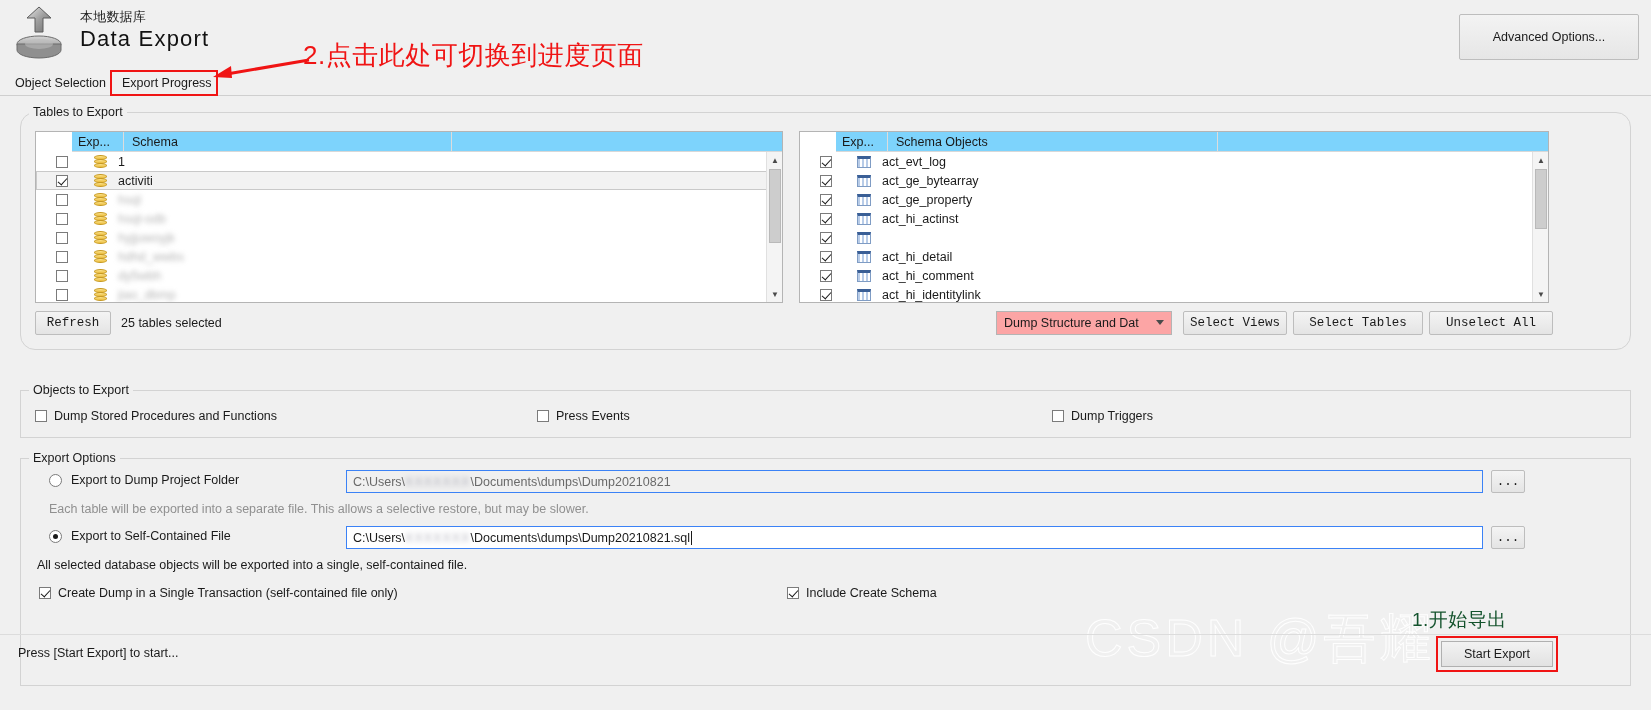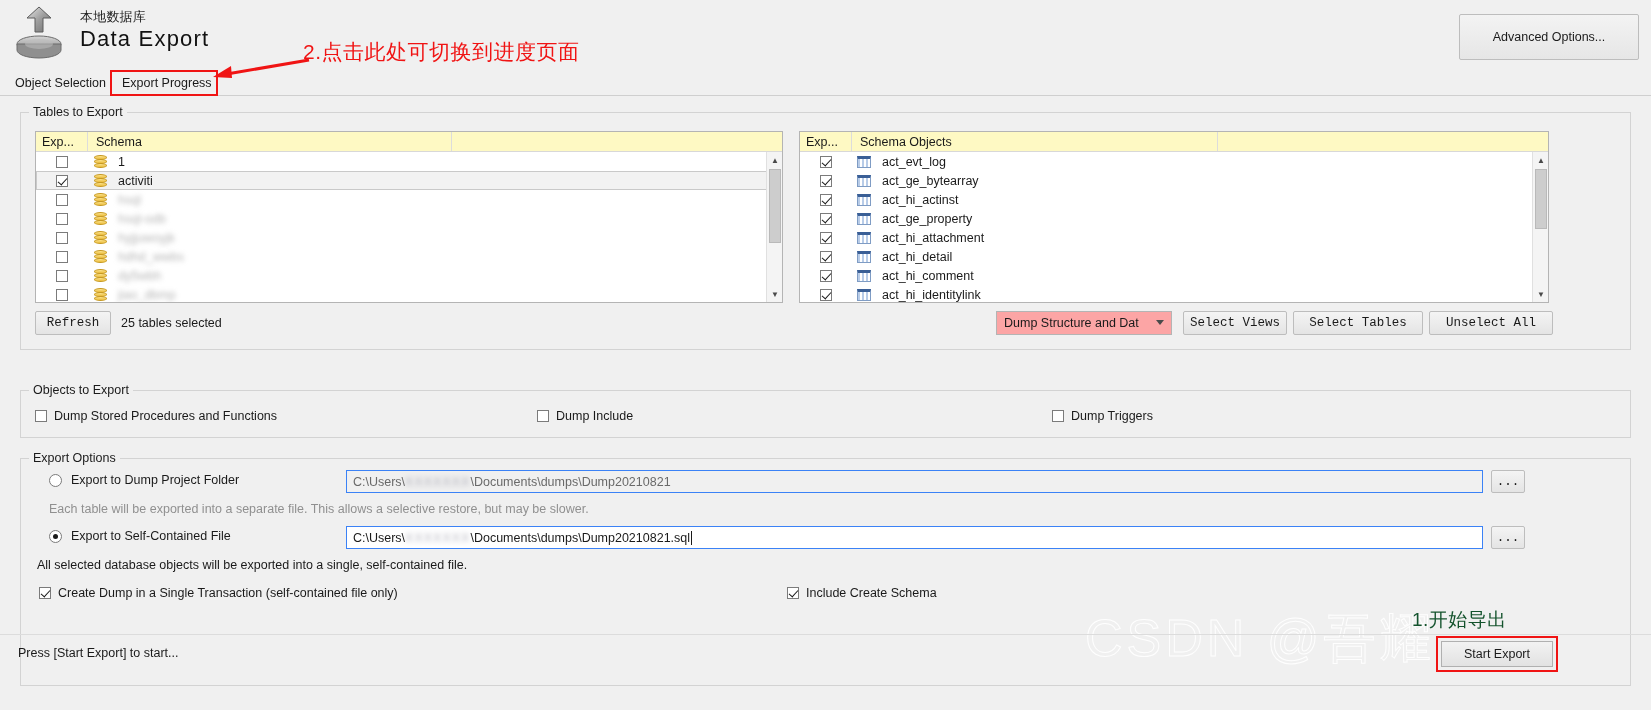--- a/index.html
+++ b/index.html
@@ -57,21 +57,21 @@
     display: flex;
     align-items: center;
     justify-content: center;
     cursor: pointer;
   }
 
   
   .anno-text-2 {
     position: absolute;
     left: 303px; top: 38px;
-    font-size: 21px;
+    font-size: 26px;
     color: #f01414;
     white-space: nowrap;
     letter-spacing: 0.5px;
   }
   .anno-arrow-2 {
     position: absolute;
     left: 205px; top: 58px;
     width: 105px; height: 22px;
   }
   .tab-highlight-box {
@@ -113,40 +113,41 @@
   .group-label {
     position: absolute;
     top: -8px; left: 8px;
     background: #f0f0f0;
     padding: 0 4px;
     font-size: 12.5px;
     color: #1a1a1a;
     white-space: nowrap;
   }
 
-  .group-tables   { left: 20px; top: 112px;  width: 1611px; height: 238px; }
+  .group-tables   { left: 20px; top: 112px;  width: 1611px; height: 238px; border-radius: 15px; }
   .group-objects  { left: 20px; top: 390px;  width: 1611px; height: 48px;  }
   .group-options  { left: 20px; top: 458px;  width: 1611px; height: 228px; }
 
   
   .listpane {
     position: absolute;
     background: #ffffff;
     border: 1px solid #b4b4b4;
   }
   .list-left  { left: 14px; top: 18px; width: 748px; height: 172px; }
   .list-right { left: 778px; top: 18px; width: 750px; height: 172px; }
 
   .list-header {
     display: flex;
     height: 20px;
-    background: #fef9c3;
+    background: #7dd3fc;
     border-bottom: 1px solid #d8d8d8;
     font-size: 12.5px;
     color: #1a1a1a;
+    margin-left: 36px;
   }
   .col-exp {
     width: 52px;
     padding-left: 6px;
     display: flex;
     align-items: center;
     border-right: 1px solid #dcdcdc;
   }
   .col-name {
     flex: 1;
@@ -629,39 +630,38 @@
           </div>
         <div class="label-cell">act_ge_bytearray</div>
       </div>
       <div class="row">
         <div class="cb-cell">
             <span class="cb checked"></span>
           </div>
         <div class="icon-cell">
             <span class="tbl-icon"></span>
           </div>
+        <div class="label-cell">act_ge_property</div>
+      </div>
+      <div class="row">
+        <div class="cb-cell">
+            <span class="cb checked"></span>
+          </div>
+        <div class="icon-cell">
+            <span class="tbl-icon"></span>
+          </div>
         <div class="label-cell">act_hi_actinst</div>
       </div>
       <div class="row">
         <div class="cb-cell">
             <span class="cb checked"></span>
           </div>
         <div class="icon-cell">
             <span class="tbl-icon"></span>
           </div>
-        <div class="label-cell">act_ge_property</div>
-      </div>
-      <div class="row">
-        <div class="cb-cell">
-            <span class="cb checked"></span>
-          </div>
-        <div class="icon-cell">
-            <span class="tbl-icon"></span>
-          </div>
-        <div class="label-cell">act_hi_attachment</div>
       </div>
       <div class="row">
         <div class="cb-cell">
             <span class="cb checked"></span>
           </div>
         <div class="icon-cell">
             <span class="tbl-icon"></span>
           </div>
         <div class="label-cell">act_hi_detail</div>
       </div>
@@ -704,21 +704,21 @@
 </div>
 
 <div class="group group-objects">
   <div class="group-label">Objects to Export</div>
   <div class="chk-row obj-1">
     <span class="cb"></span>
     <span>Dump Stored Procedures and Functions</span>
   </div>
   <div class="chk-row obj-2">
     <span class="cb"></span>
-    <span>Dump Include</span>
+    <span>Press Events</span>
   </div>
   <div class="chk-row obj-3">
     <span class="cb"></span>
     <span>Dump Triggers</span>
   </div>
 </div>
 
 <div class="group group-options">
   <div class="group-label">Export Options</div>
 

